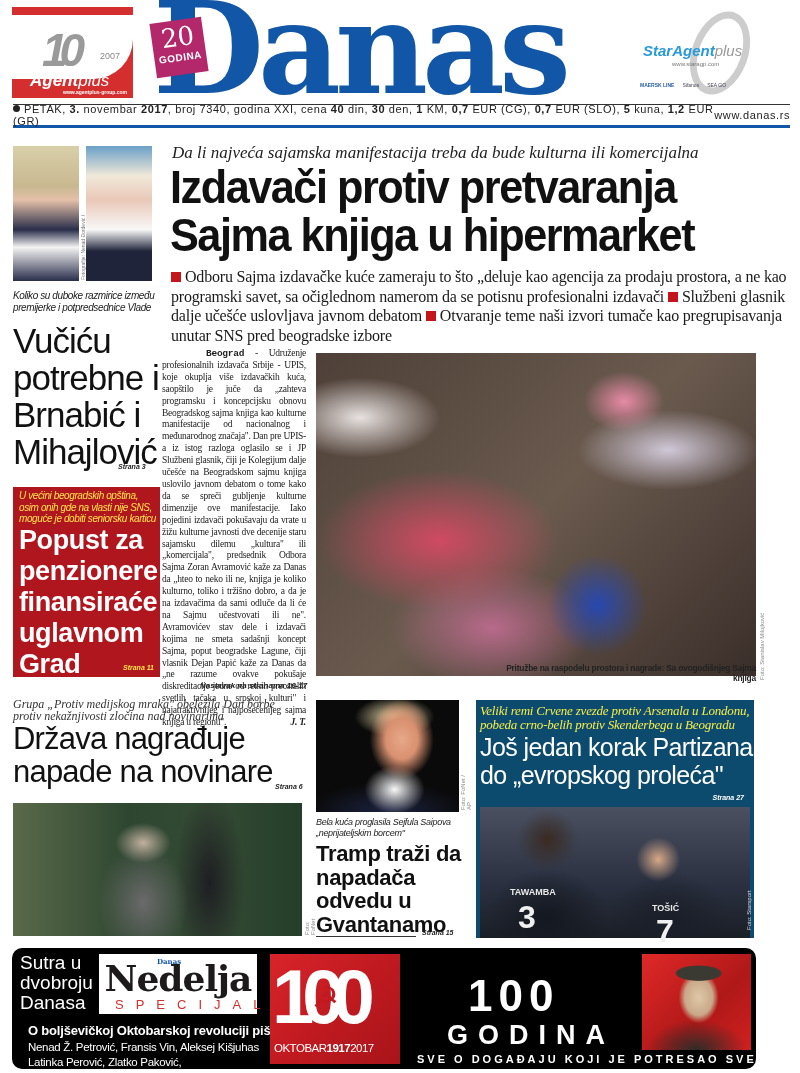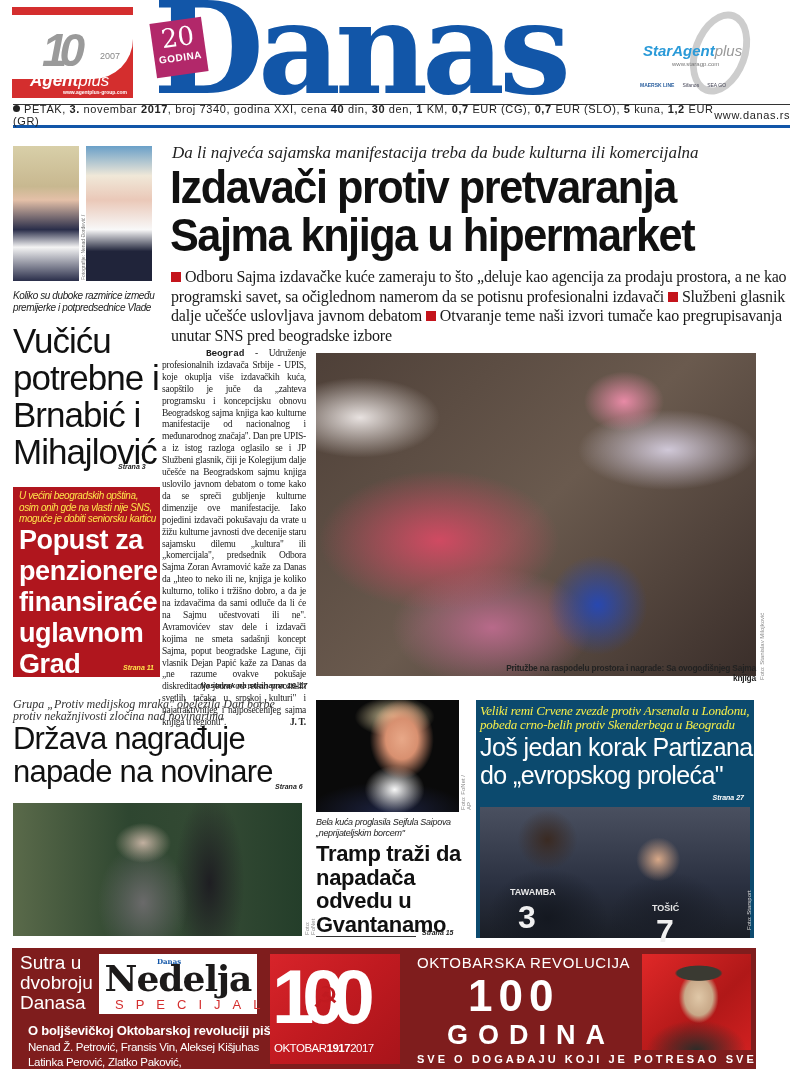--- a/index.html
+++ b/index.html
@@ -54,21 +54,21 @@
   .red-box .s { position: absolute; right: 6px; bottom: 6px; color: #ffe34a; font: italic bold 7px "Liberation Sans", sans-serif; }
 
   
   .main-kicker { left: 172px; top: 143px; font: italic 17px "Liberation Serif", serif; color: #222; }
   .main-head { left: 170px; top: 163px; width: 630px; font: bold 47px "Liberation Sans", sans-serif; line-height: 48px; letter-spacing: -1.6px; color: #111; transform: scaleX(0.92); transform-origin: left top; }
   .main-deck { left: 171px; top: 267px; width: 625px; font: 16px "Liberation Serif", serif; line-height: 19.5px; color: #1a1a1a; letter-spacing: -0.2px; }
   .sq { display: inline-block; width: 10px; height: 10px; background: #c4141c; margin-right: 4px; vertical-align: 0px; }
 
   .body-text { left: 162px; top: 348px; width: 144px; font: 9.5px "Liberation Serif", serif; line-height: 11.9px; text-align: justify; color: #222; letter-spacing: -0.25px; }
   .body-text b { font-family: Liberation Mono, monospace; font-weight: bold; margin-left: 44px; }
-  .signature { font-weight: bold; float: right; }
+  .signature { font-style: italic; font-weight: bold; float: right; }
   .nastavak { left: 200px; top: 681px; font: italic bold 8px "Liberation Sans", sans-serif; color: #222; }
 
   .ph-sajam { left: 316px; top: 353px; width: 440px; height: 323px; background:
       radial-gradient(ellipse 40px 30px at 70% 15%, #e88aa6 0%, transparent 100%),
       radial-gradient(ellipse 90px 40px at 80% 30%, #d0c8d8 0%, transparent 100%),
       radial-gradient(ellipse 120px 70px at 28% 58%, #d04a62 0%, transparent 100%),
       radial-gradient(ellipse 80px 40px at 10% 20%, #e8e2e0 0%, transparent 100%),
       radial-gradient(ellipse 50px 50px at 64% 78%, #2848b0 0%, transparent 100%),
       radial-gradient(ellipse 100px 60px at 40% 85%, #b86a8a 0%, transparent 100%),
       linear-gradient(135deg,#4e4038 0%,#6a5a4e 50%,#3a2e2a 100%); }
@@ -107,21 +107,21 @@
       radial-gradient(ellipse 30px 30px at 25% 25%, #3a2a22 0%, transparent 100%),
       radial-gradient(ellipse 22px 22px at 66% 40%, #d8a888 0%, transparent 100%),
       radial-gradient(ellipse 60px 50px at 25% 85%, #141820 0%, transparent 100%),
       radial-gradient(ellipse 60px 50px at 70% 88%, #1a1e28 0%, transparent 100%),
       linear-gradient(180deg,#4a5060 0%,#2a3040 60%,#1a1e26 100%); }
   .green-box .ph .jersey { position: absolute; color: #e8e8e8; font: bold 9px "Liberation Sans", sans-serif; }
   .green-box .ph .num { position: absolute; color: #f0f0f0; font: bold 32px "Liberation Sans", sans-serif; }
   .cr-green { left: 746px; top: 890px; height: 40px; color: #ddd; }
 
   
-  .banner { left: 12px; top: 948px; width: 744px; height: 121px; background: #7f1d1d; }
+  .banner { left: 12px; top: 948px; width: 744px; height: 121px; background: #000000; border-radius: 10px; }
   .banner .sutra { position: absolute; left: 8px; top: 5px; font: 19px "Liberation Sans", sans-serif; line-height: 20px; color: #fff; }
   .nedelja-box { position: absolute; left: 87px; top: 6px; width: 158px; height: 60px; background: #fff; text-align: center; }
   .nedelja-box .danas-mini { position: absolute; left: 58px; top: 3px; font: bold 7px "DejaVu Serif", serif; color: #1256a8; }
   .nedelja-box .ned { position: absolute; left: 0; right: 0; top: 4px; font: bold 36px "DejaVu Serif", serif; color: #1c1a1a; letter-spacing: -1px; line-height: 40px; }
   .nedelja-box .spec { position: absolute; left: 0; right: 0; top: 43px; font: 13px "Liberation Sans", sans-serif; color: #d42e2e; letter-spacing: 12px; padding-left: 16px; }
   .banner .o-title { position: absolute; left: 16px; top: 75px; font: bold 13px "Liberation Sans", sans-serif; color: #fff; letter-spacing: -0.2px; }
   .banner .authors { position: absolute; left: 16px; top: 92px; font: 11.5px "Liberation Sans", sans-serif; line-height: 15px; color: #fff; letter-spacing: -0.3px; }
   .red100 { position: absolute; left: 258px; top: 6px; width: 130px; height: 110px; background: linear-gradient(135deg,#d8242a 0%,#c01a20 50%,#a8141a 100%); }
   .red100 .big { position: absolute; left: 2px; top: 3px; font: bold 76px "Liberation Sans", sans-serif; color: #fff; letter-spacing: -12px; line-height: 80px; }
   .red100 .sickle { position: absolute; left: 42px; top: 26px; font: 30px "DejaVu Sans", sans-serif; color: #c01a20; }
@@ -256,18 +256,17 @@
   <div class="o-title">O boljševičkoj Oktobarskoj revoluciji pišu:</div>
   <div class="authors">
     <div>Nenad Ž. Petrović, Fransis Vin, Aleksej Kišjuhas</div>
     <div>Latinka Perović, Zlatko Paković,</div>
   </div>
   <div class="red100">
     <span class="big">100</span>
     <span class="sickle">☭</span>
     <span class="okt"><span>OKTOBAR</span><b>1917</b><span>2017</span></span>
   </div>
-  <div class="okt-rev">OKTOBARSKA REVOLUCIJA</div>
   <div class="n100">100</div>
   <div class="god">GODINA</div>
   <div class="sve">SVE O DOGAĐAJU KOJI JE POTRESAO SVET</div>
   <div class="lenin"></div>
 </div>
 
 </body></html>

